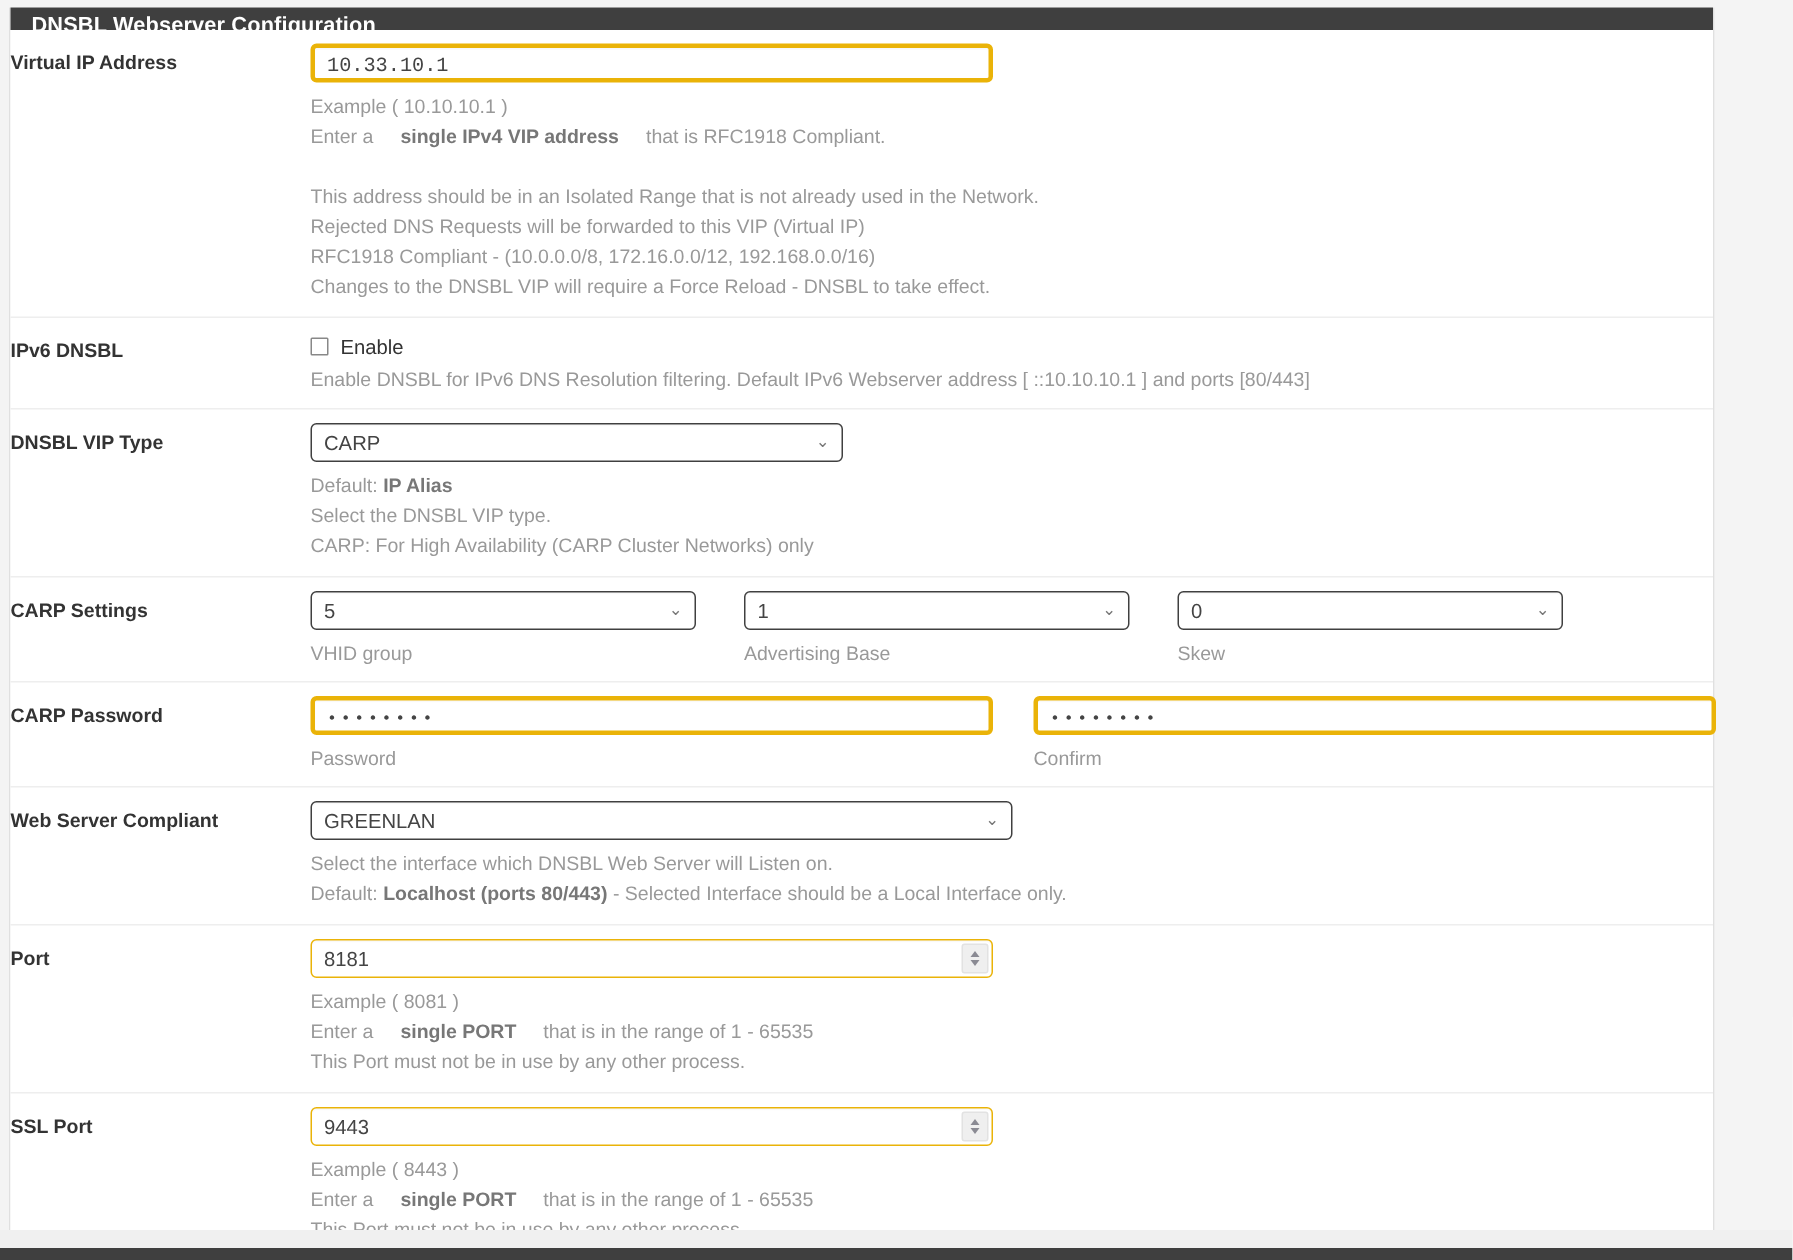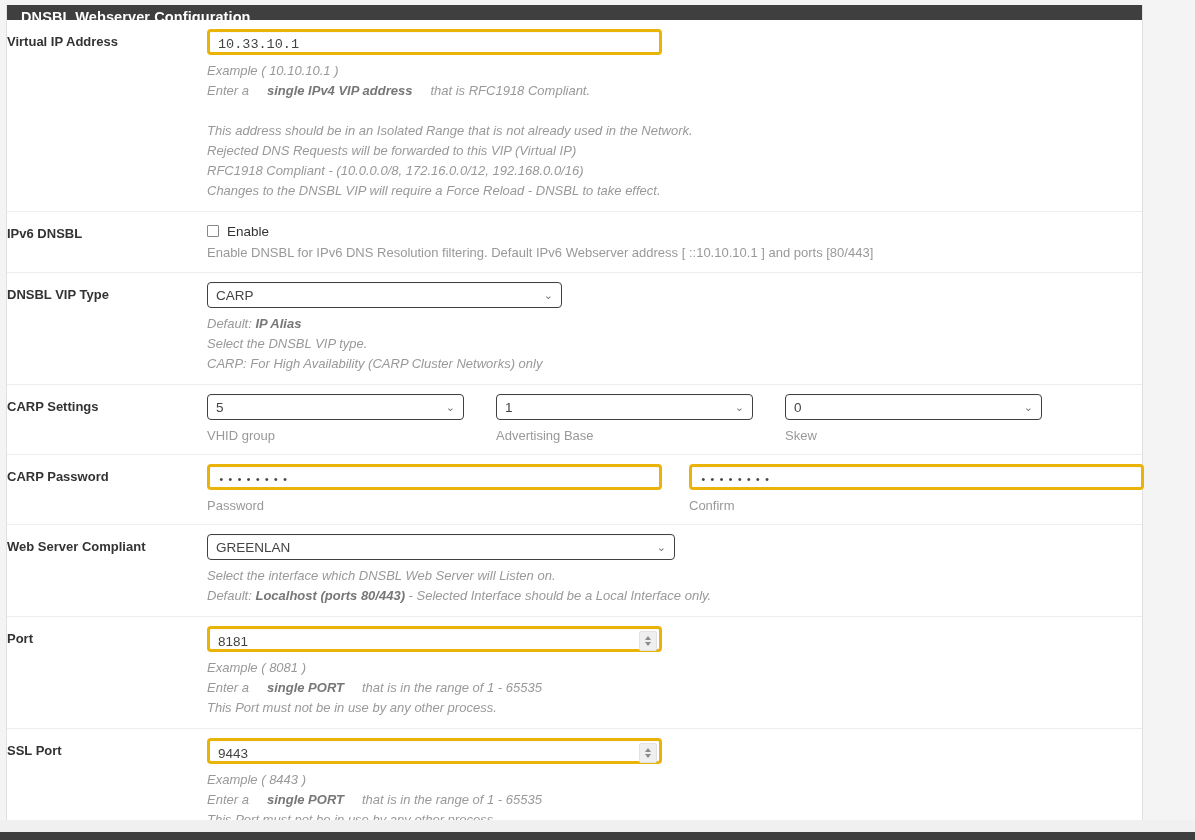--- a/index.html
+++ b/index.html
@@ -135,21 +135,21 @@
   }
   .selectbox.w-vip { width: 355px; }
   .selectbox.w-iface { width: 468px; }
   .selectbox.w-carp { width: 257px; }
 
   .numberbox {
     position: relative;
     display: block;
     height: 26px;
     line-height: 26px;
-    border: 3px solid #eab308;
+    border: 1px solid #eab308;
     border-radius: 4px;
     background: #fff;
     font-size: 13.5px;
     color: #444;
     padding: 0 30px 0 8px;
     width: 455px;
     box-sizing: border-box;
     box-shadow: inset 0 1px 1px rgba(0,0,0,0.03);
   }
   .spinner {
@@ -196,21 +196,20 @@
     color: #333;
     line-height: 14px;
   }
 
   
   .help {
     color: #999;
     font-size: 13px;
     line-height: 20px;
     margin-top: 6px;
-    font-style: italic;
   }
   .help .l { display: block; white-space: nowrap; }
   .help .gap { display: inline-block; width: 18px; }
   .help b { color: #777; font-weight: bold; }
   .help .spacer { display: block; height: 20px; }
 
   .hint {
     color: #999;
     font-size: 13px;
     line-height: 18px;

